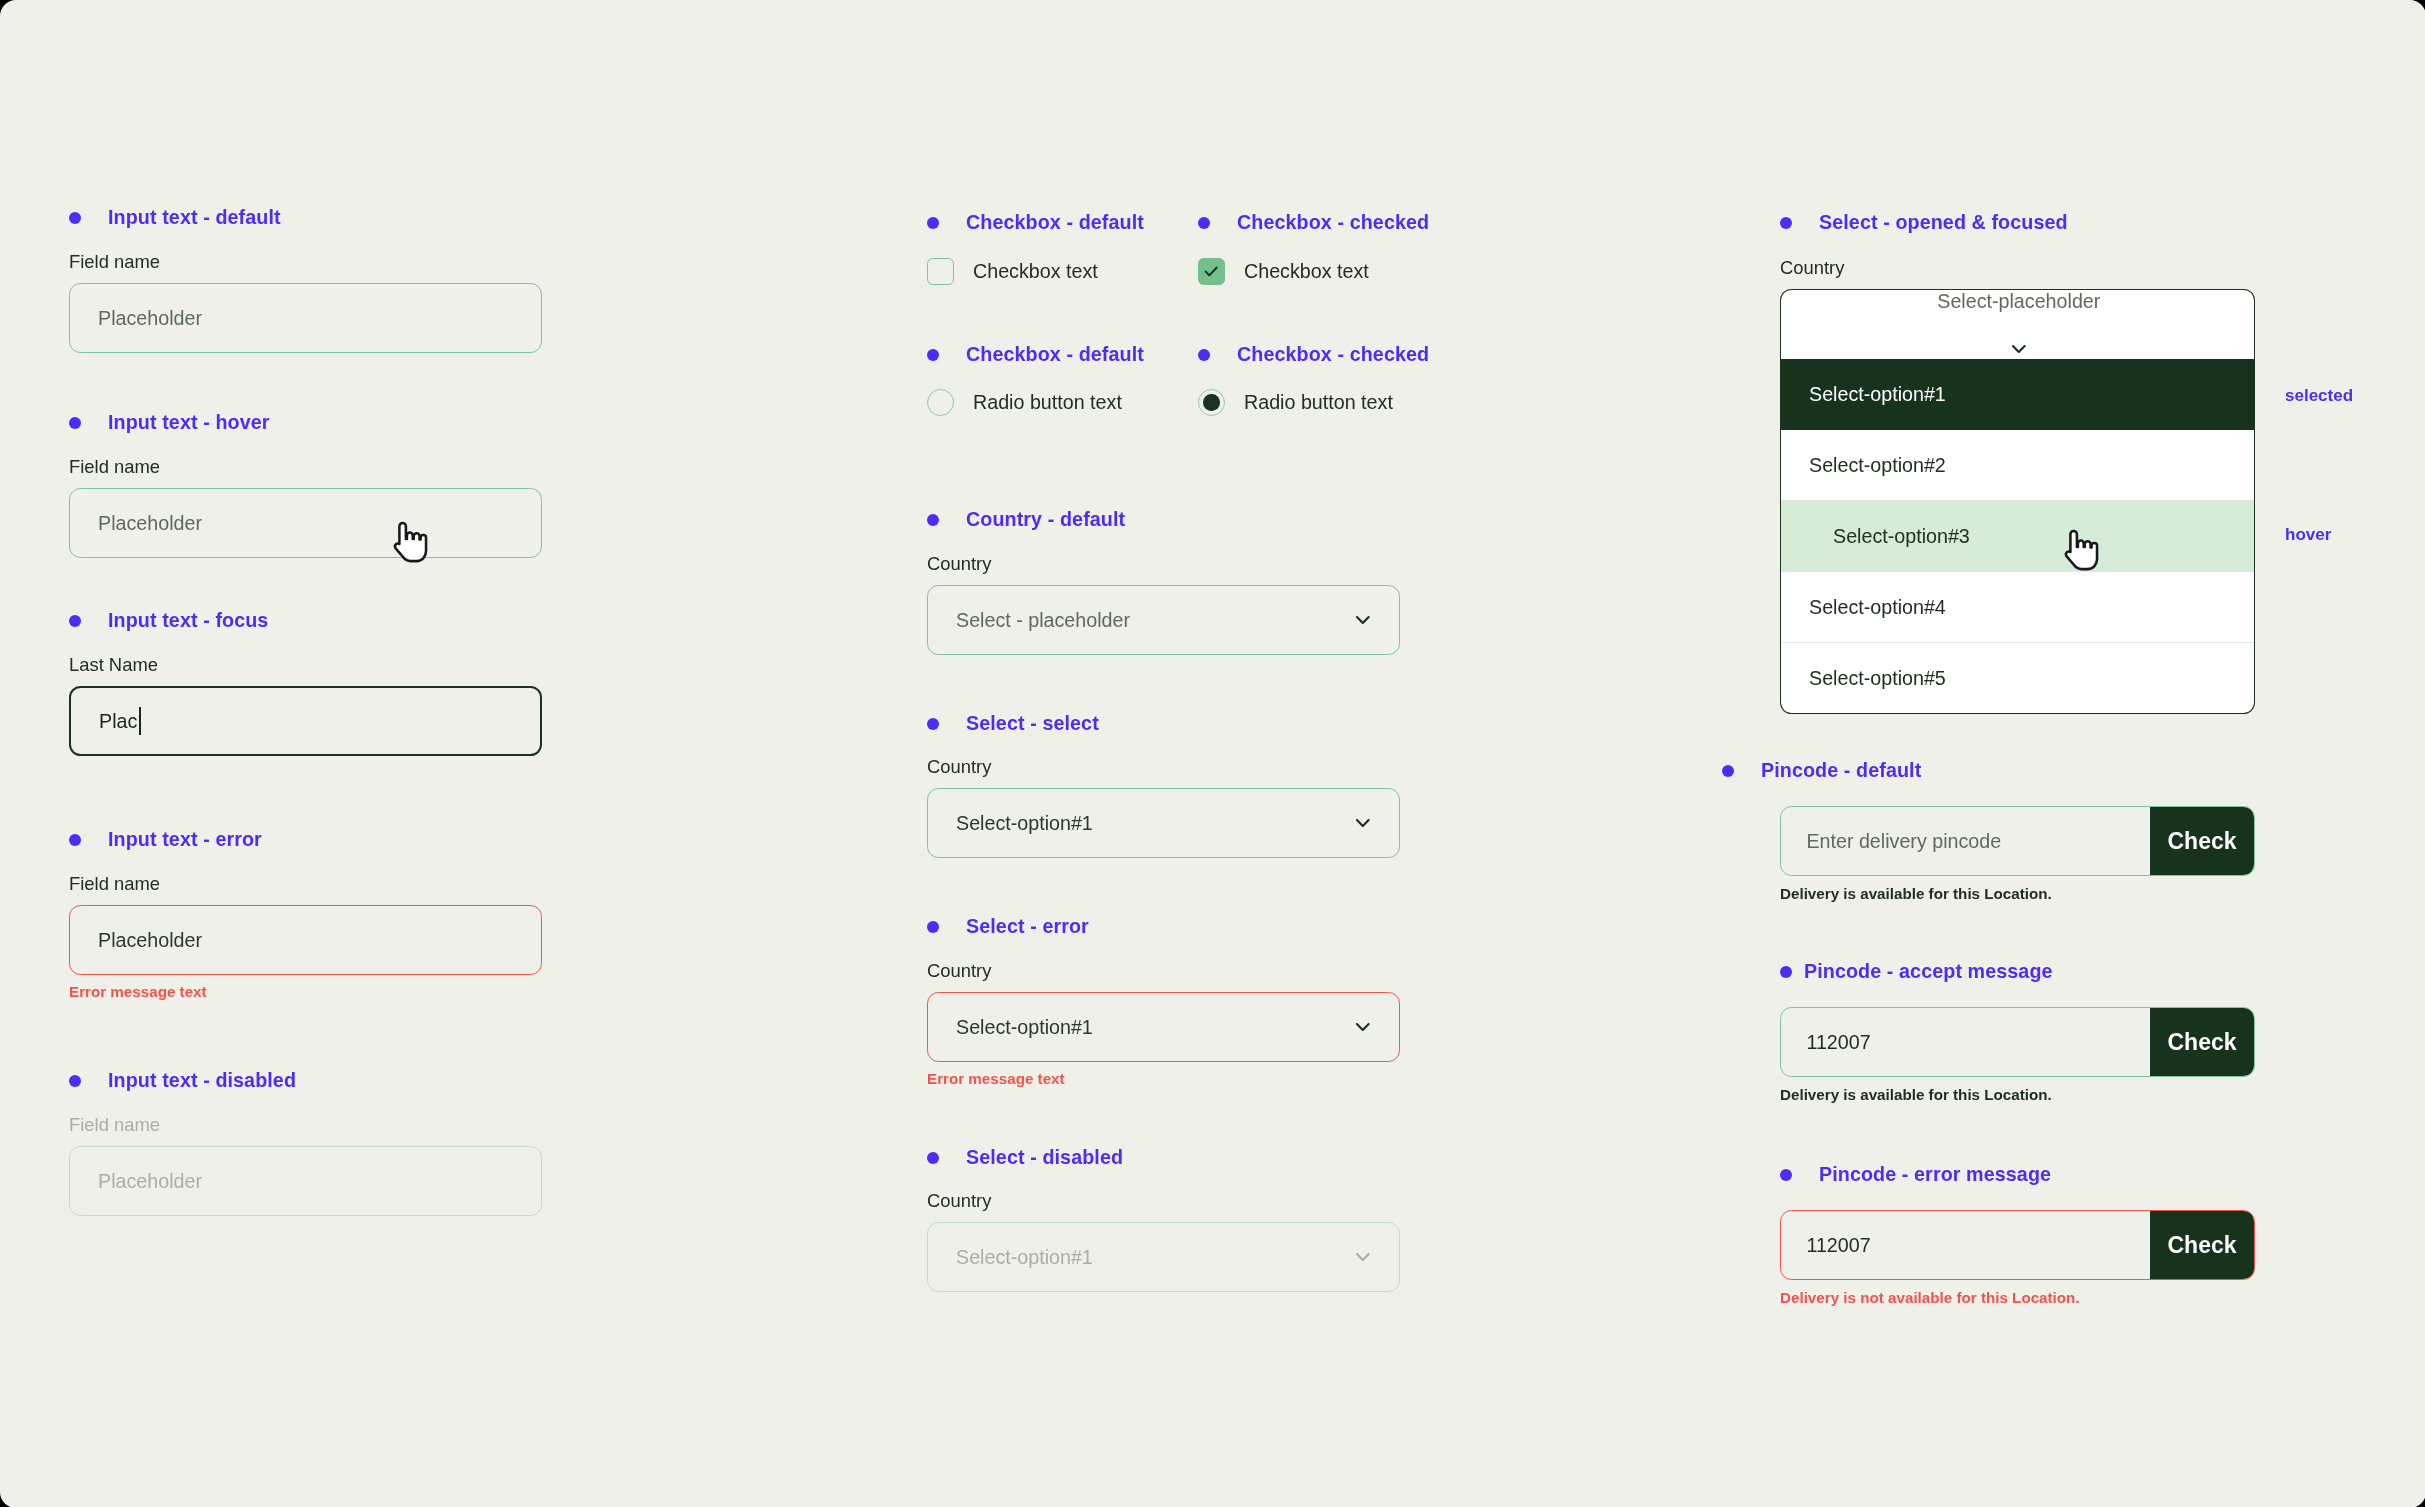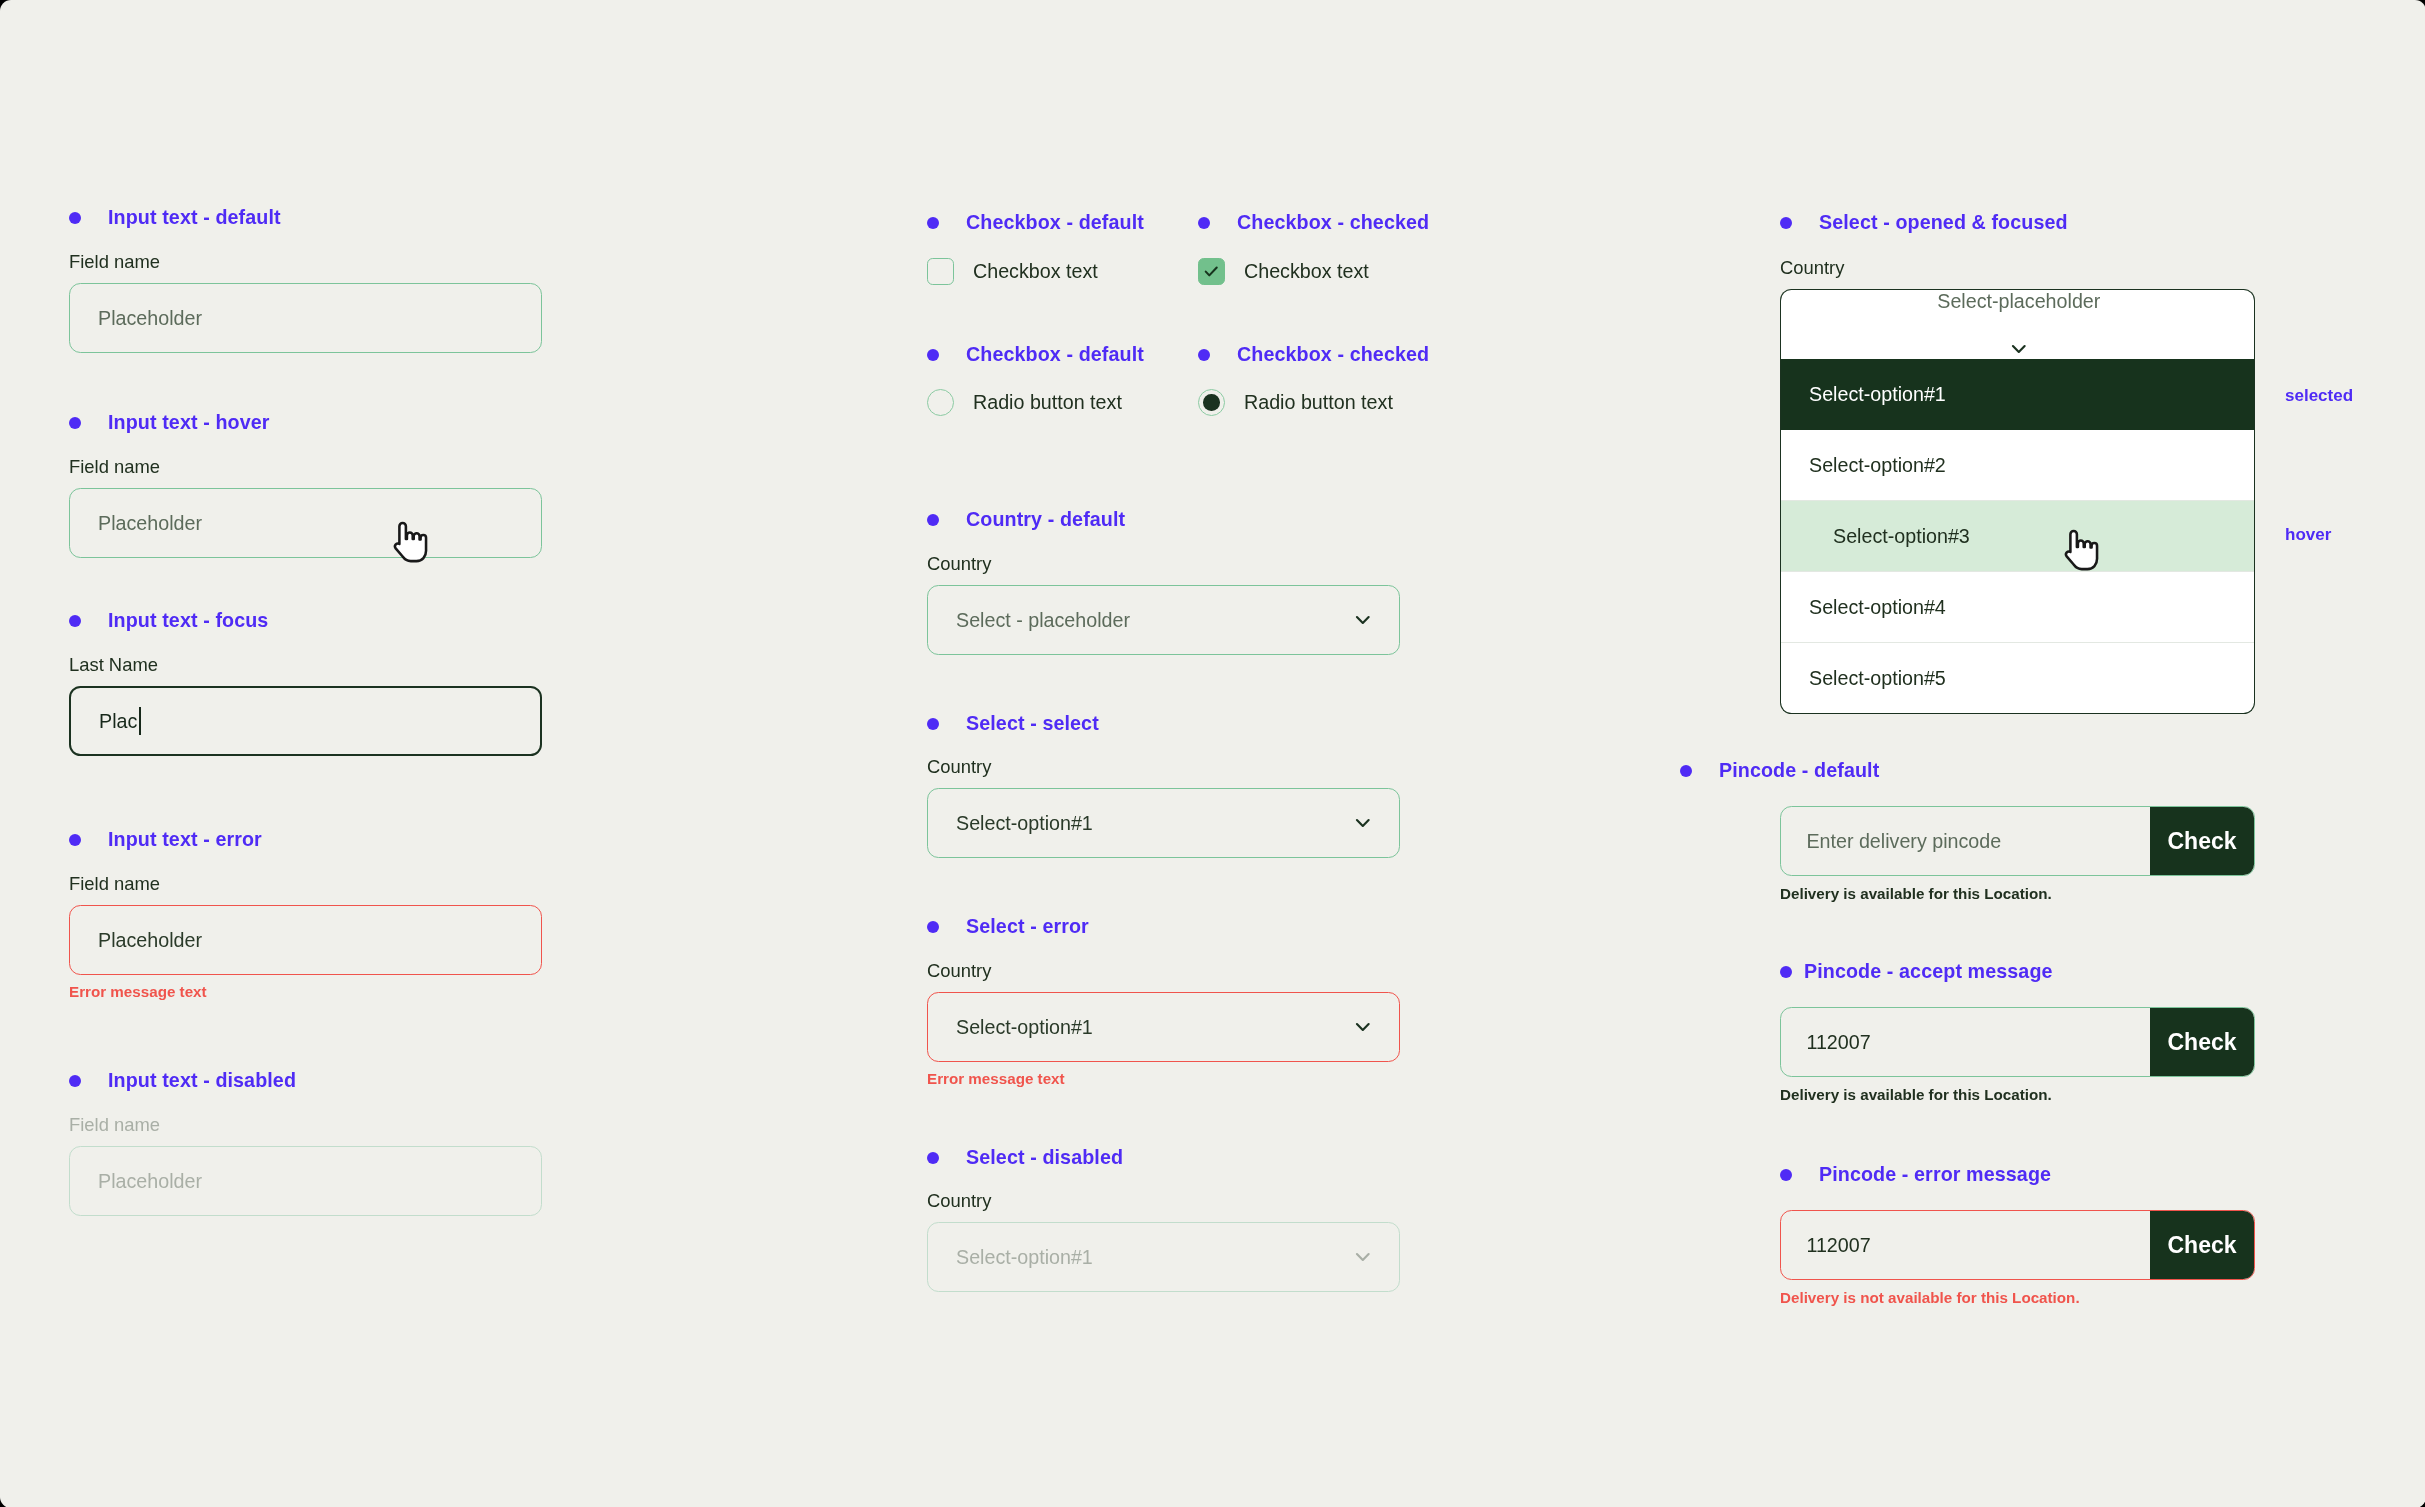--- a/index.html
+++ b/index.html
@@ -9,21 +9,21 @@
     background: #000000;
   }
   body {
     font-family: "Liberation Sans", sans-serif;
   }
   #page {
     position: relative;
     width: 2426px;
     height: 1508px;
     background: #F0F0EB;
-    border-radius: 11px;
+    border-radius: 16px;
     overflow: hidden;
   }
 
   
   .spec-title {
     position: absolute;
     display: flex;
     align-items: center;
     gap: 27px;
     white-space: nowrap;
@@ -420,21 +420,21 @@
     </div>
   </div>
   <div class="state-note" style="left:2285px; top:386px;">selected</div>
   <div class="state-note" style="left:2285px; top:525px;">hover</div>
   <div class="cursor" style="left:2061px; top:527px;">
     <svg width="41" height="48" viewBox="0 0 24 28">
       <path d="M5.5 13.2V4.2a1.9 1.9 0 0 1 3.8 0v7.4h.6V9.6a1.7 1.7 0 0 1 3.4 0v2h.6V10a1.7 1.7 0 0 1 3.4 0v1.9h.6v-1a1.6 1.6 0 0 1 3.2 0v7.6c0 3.4-2.2 6.1-5.6 6.1h-3.3c-2.4 0-3.6-1-4.8-2.7L3.2 17a1.7 1.7 0 0 1 2.3-2.4z" fill="#FFFFFF" stroke="#191919" stroke-width="1.5" stroke-linejoin="round"></path>
     </svg>
   </div>
 
-  <div class="spec-title" style="left:1680px; top:759px;">
+  <div class="spec-title" style="left:1722px; top:759px;">
     <span class="spec-bullet"></span>
     <span class="spec-label">Pincode - default</span>
   </div>
   <div class="pincode" style="left:1780px; top:806px;">
     <div class="pin-group">
       <div class="pin-input placeholder">Enter delivery pincode</div>
       <div class="pin-button">Check</div>
     </div>
     <div class="pin-msg">Delivery is available for this Location.</div>
   </div>

